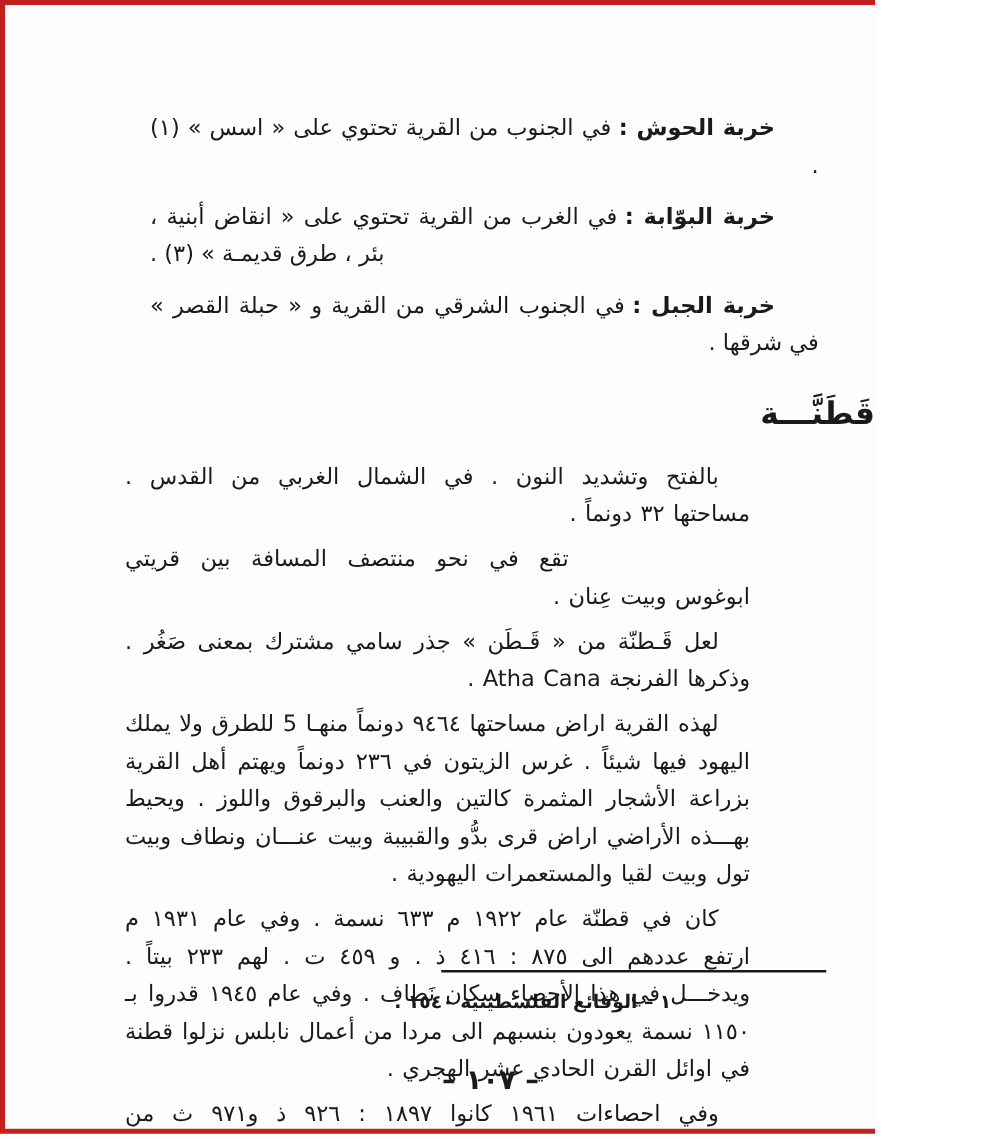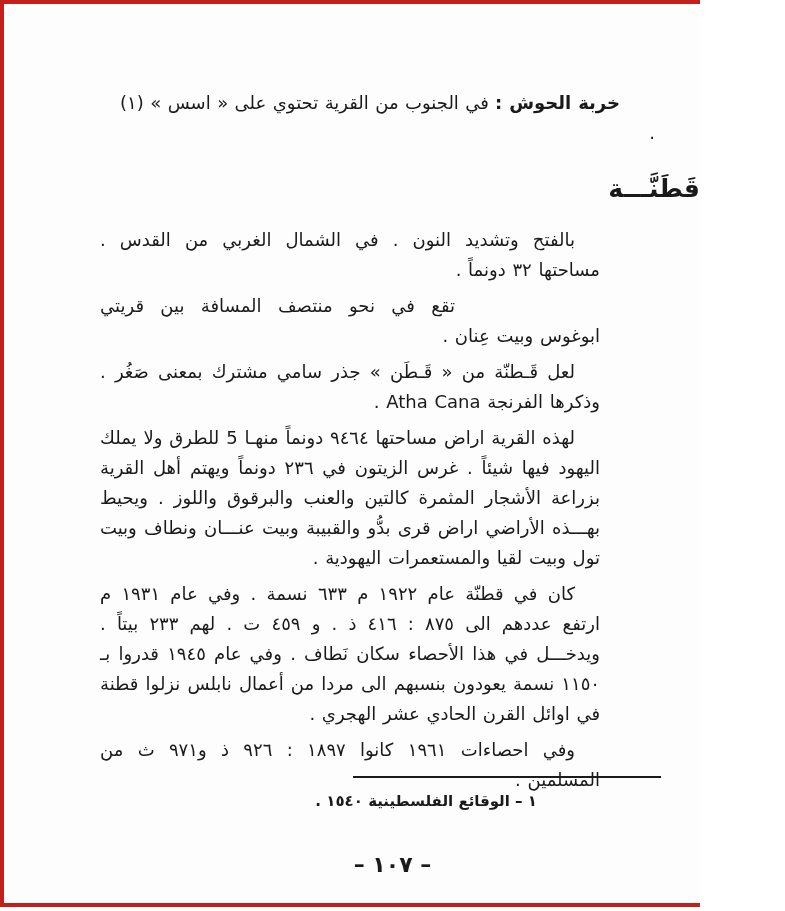--- a/index.html
+++ b/index.html
@@ -73,20 +73,22 @@
 </head>
 <body>
 
 <div class="page">
   <div class="red-border"></div>
 
   <div class="content">
 
     <div class="khirba-block">
       <p class="khirba"><span class="label">خربة الحوش :</span><span>في الجنوب من القرية تحتوي على « اسس » (١) .</span></p>
+      <p class="khirba tail-left"><span class="label">خربة البوّابة :</span><span>في الغرب من القرية تحتوي على « انقاض أبنية ، بئر ، طرق قديمـة » (٣) .</span></p>
+      <p class="khirba"><span class="label">خربة الجبل :</span><span>في الجنوب الشرقي من القرية و « حبلة القصر » في شرقها .</span></p>
     </div>
 
     <h1 class="section-title">قَطَنَّـــة</h1>
 
     <div class="body-block">
       <p class="para">بالفتح وتشديد النون . في الشمال الغربي من القدس . مساحتها ٣٢ دونماً .</p>
       <p class="para deep-indent">تقع في نحو منتصف المسافة بين قريتي ابوغوس وبيت عِنان .</p>
       <p class="para">لعل قَـطنّة من « قَـطَن » جذر سامي مشترك بمعنى صَغُر . وذكرها الفرنجة Atha Cana .</p>
       <p class="para">لهذه القرية اراض مساحتها ٩٤٦٤ دونماً منهـا 5 للطرق ولا يملك اليهود فيها شيئاً . غرس الزيتون في ٢٣٦ دونماً ويهتم أهل القرية بزراعة الأشجار المثمرة كالتين والعنب والبرقوق واللوز . ويحيط بهـــذه الأراضي اراض قرى بدُّو والقبيبة وبيت عنـــان ونطاف وبيت تول وبيت لقيا والمستعمرات اليهودية .</p>
       <p class="para">كان في قطنّة عام ١٩٢٢ م ٦٣٣ نسمة . وفي عام ١٩٣١ م ارتفع عددهم الى ٨٧٥ : ٤١٦ ذ . و ٤٥٩ ت . لهم ٢٣٣ بيتاً . ويدخـــل في هذا الأحصاء سكان نَطاف . وفي عام ١٩٤٥ قدروا بـ ١١٥٠ نسمة يعودون بنسبهم الى مردا من أعمال نابلس نزلوا قطنة في اوائل القرن الحادي عشر الهجري .</p>

